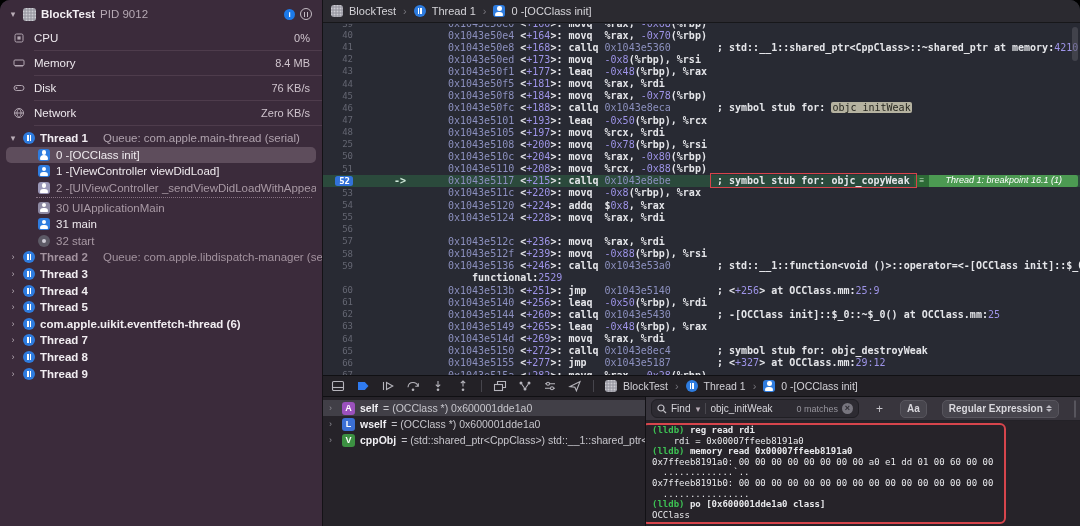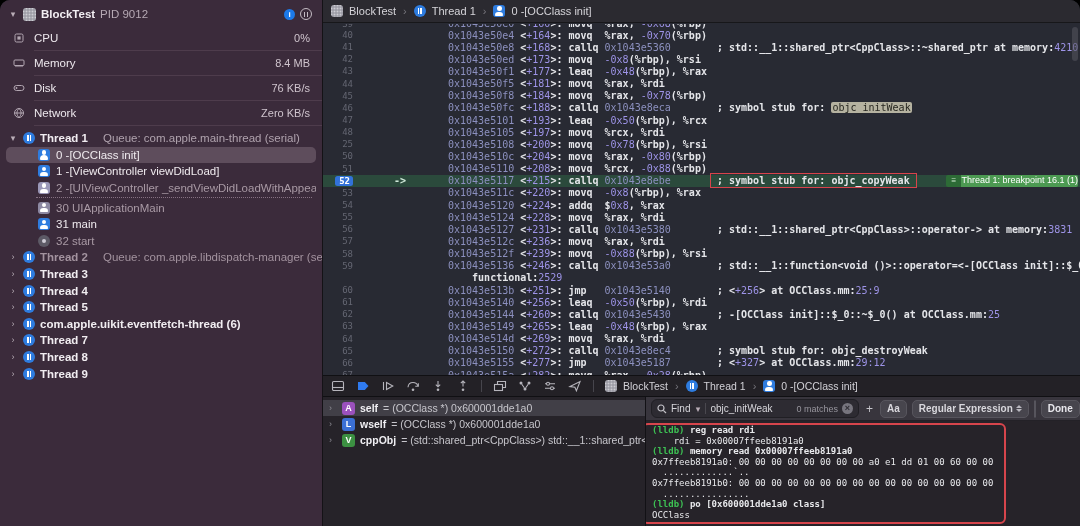--- a/index.html
+++ b/index.html
@@ -57,40 +57,40 @@
   .body{position:relative;flex:1;white-space:pre;min-width:0;}
   .t-w{color:#e4e5e9;font-weight:700;}
   .t-op{color:#e4e5e9;font-weight:700;}
   .t-addr{color:#8c90bf;}
   .t-num{color:#9e94e8;}
   .cmt{position:absolute;left:269px;top:0;white-space:pre;}
   .cmt.boxed{left:262px;top:-2.5px;border:1.5px solid #d8434b;border-radius:0;padding:1px 6px;z-index:3;background:rgba(43,74,60,.4);}
   .mark{background:#b5b2a0;color:#26261f;border-radius:2px;padding:0 1px;}
   .bp-badge{position:absolute;right:2px;top:0.5px;display:flex;height:11.5px;font-family:"Liberation Sans",sans-serif;font-size:9px;color:#fff;z-index:2;}
   .bp-ico{width:15px;background:#2d6b36;border-radius:2px 0 0 2px;color:#cde7cf;text-align:center;line-height:11.5px;font-size:8px;}
-  .bp-lab{background:#4c9a52;border-radius:0 2px 2px 0;padding:0 0;line-height:11.5px;white-space:nowrap;}
+  .bp-lab{background:#4c9a52;border-radius:0 2px 2px 0;padding:0 16px;line-height:11.5px;white-space:nowrap;font-style:italic;}
   .vthumb{position:absolute;right:2px;top:4px;width:6px;height:34px;border-radius:3px;background:#55555e;opacity:.55;}
   
   .debugbar{height:20px;flex:none;background:#232126;border-top:1px solid #101013;border-bottom:1px solid #101013;display:flex;align-items:center;padding:0 8px;gap:11px;color:#b6b5bc;}
   .dbico{width:14px;height:12px;flex:none;display:inline-flex;}
   .dbico svg{width:100%;height:100%;stroke:currentColor;stroke-width:1.1;fill:none;}
   .dbico.blue{color:#2f7bf0;}
   .vdiv{width:1px;height:12px;background:#46454c;flex:none;}
   .db-crumbs{display:flex;align-items:center;gap:6px;font-size:10.5px;color:#d2d1d7;}
   
   .bottom{height:129px;flex:none;display:flex;min-height:0;}
   .vars{width:322px;flex:none;background:#262329;border-right:1px solid #121115;padding-top:3px;font-size:10.5px;color:#c7c6cc;overflow:hidden;}
   .vrow{display:flex;align-items:center;height:16px;padding:0 4px 0 6px;gap:5px;white-space:nowrap;overflow:hidden;}
   .vrow.sel{background:#413f47;}
   .vchev{color:#8f8e96;font-size:9px;width:8px;flex:none;}
   .vbadge{width:13px;height:13px;border-radius:3px;flex:none;color:#fff;font:700 9px/13px "Liberation Sans",sans-serif;text-align:center;}
   .vb-A{background:#9b51bd}.vb-L{background:#3b6fd4}.vb-V{background:#3c9142}
   .vname{color:#f0eff3;font-weight:700;}
   .console{flex:1;display:flex;flex-direction:column;min-width:0;background:#262329;}
-  .findbar{height:23px;flex:none;background:#38353d;border-bottom:1px solid #232127;display:flex;align-items:center;padding:0 5px;gap:5px;font-size:10px;color:#d8d7dc;}
+  .findbar{height:23px;flex:none;background:#38353d;border-bottom:1px solid #232127;display:flex;align-items:center;padding:0 5px;gap:15px;font-size:10px;color:#d8d7dc;}
   .ffield{display:flex;align-items:center;gap:4px;background:#2d2b32;border:1px solid #201f24;border-radius:6px;height:17px;padding:0 5px;width:196px;flex:none;}
   .ffield .fdiv{width:1px;height:11px;background:#4a484f;}
   .fmatches{margin-left:auto;color:#97959d;font-size:9px;white-space:nowrap;}
   .fclear{width:11px;height:11px;border-radius:50%;background:#77757e;color:#2d2b32;font:700 9px/11px "Liberation Sans",sans-serif;text-align:center;flex:none;}
   .fbtn{background:#47454d;border:1px solid #57555d;border-radius:5px;height:16px;line-height:15px;padding:0 6px;white-space:nowrap;display:inline-flex;align-items:center;gap:3px;font-weight:bold;}
   .fplus{color:#c6c5cb;font-size:12px;padding:0 2px;}
   .navgrp{display:flex;border:1px solid #57555d;border-radius:5px;height:16px;overflow:hidden;}
   .navgrp span{width:17px;text-align:center;line-height:15px;color:#8b8a92;}
   .navgrp span:first-child{border-right:1px solid #57555d;}
   .stepper{display:inline-flex;flex-direction:column;justify-content:center;gap:1px;}
@@ -334,21 +334,20 @@
             <span class="body"><span class="t-addr">0x1043e5120</span><span class="t-w"> &lt;</span><span class="t-num">+224</span><span class="t-w">&gt;: </span><span class="t-op">addq  </span><span class="t-w">$</span><span class="t-num">0x8</span><span class="t-w">, %rax</span></span>
           </div>
           <div class="code-row">
             <span class="ln">55</span>
             <span class="acol"></span>
             <span class="body"><span class="t-addr">0x1043e5124</span><span class="t-w"> &lt;</span><span class="t-num">+228</span><span class="t-w">&gt;: </span><span class="t-op">movq  </span><span class="t-w">%rax, %rdi</span></span>
           </div>
           <div class="code-row">
             <span class="ln">56</span>
             <span class="acol"></span>
-            <span class="body"><span class="t-addr">0x1043e5127</span><span class="t-w"> &lt;</span><span class="t-num">+231</span><span class="t-w">&gt;: </span><span class="t-op">callq </span><span class="t-addr">0x1043e5380</span><span class="cmt"><span class="t-w">; std::__1::shared_ptr&lt;CppClass&gt;::operator-&gt; at memory:</span><span class="t-num">3831</span></span></span>
           </div>
           <div class="code-row">
             <span class="ln">57</span>
             <span class="acol"></span>
             <span class="body"><span class="t-addr">0x1043e512c</span><span class="t-w"> &lt;</span><span class="t-num">+236</span><span class="t-w">&gt;: </span><span class="t-op">movq  </span><span class="t-w">%rax, %rdi</span></span>
           </div>
           <div class="code-row">
             <span class="ln">58</span>
             <span class="acol"></span>
             <span class="body"><span class="t-addr">0x1043e512f</span><span class="t-w"> &lt;</span><span class="t-num">+239</span><span class="t-w">&gt;: </span><span class="t-op">movq  </span><span class="t-num">-0x88</span><span class="t-w">(%rbp), %rsi</span></span>

